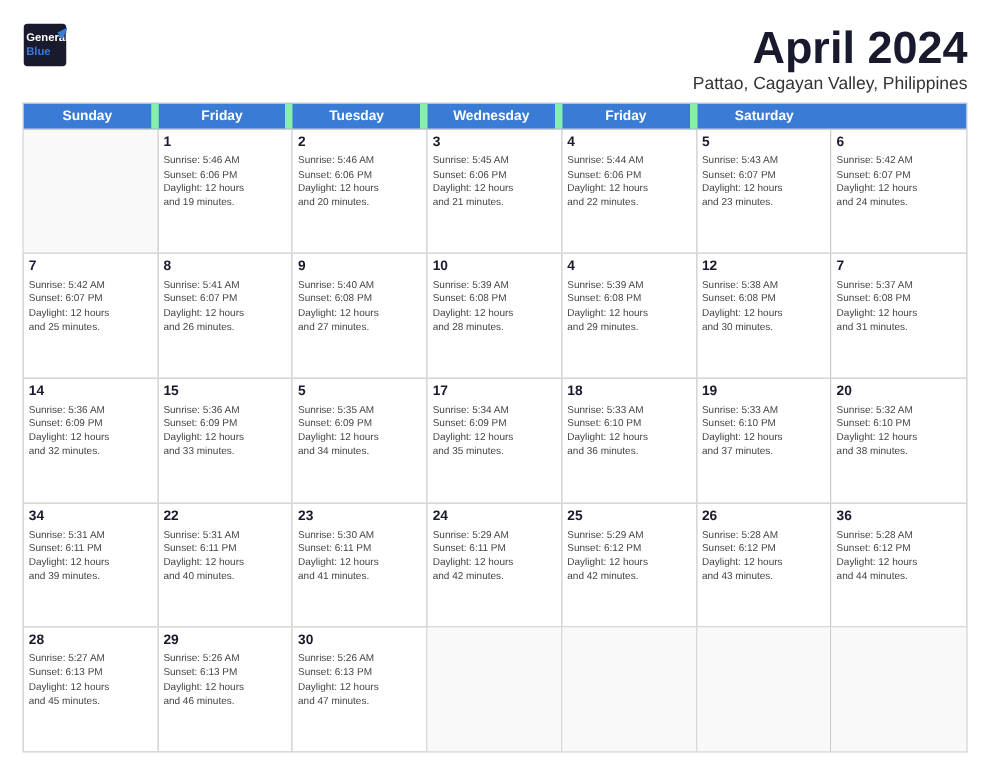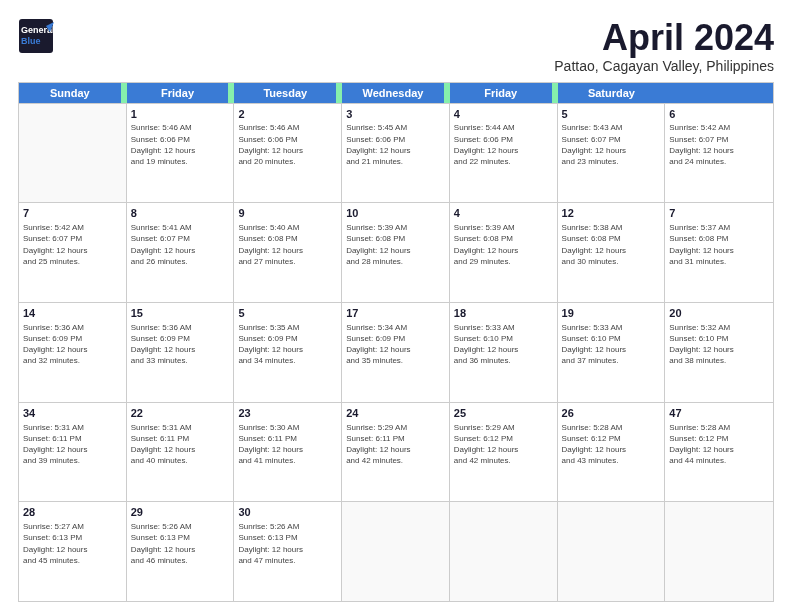--- a/index.html
+++ b/index.html
@@ -235,21 +235,21 @@
           </div>
           <div class="cal-cell">
             <span class="day-num">25</span>
             <div class="cell-info">Sunrise: 5:29 AM<br>Sunset: 6:12 PM<br>Daylight: 12 hours<br>and 42 minutes.</div>
           </div>
           <div class="cal-cell">
             <span class="day-num">26</span>
             <div class="cell-info">Sunrise: 5:28 AM<br>Sunset: 6:12 PM<br>Daylight: 12 hours<br>and 43 minutes.</div>
           </div>
           <div class="cal-cell">
-            <span class="day-num">47</span>
+            <span class="day-num">36</span>
             <div class="cell-info">Sunrise: 5:28 AM<br>Sunset: 6:12 PM<br>Daylight: 12 hours<br>and 44 minutes.</div>
           </div>
         </div>
         <div class="cal-row">
           <div class="cal-cell">
             <span class="day-num">28</span>
             <div class="cell-info">Sunrise: 5:27 AM<br>Sunset: 6:13 PM<br>Daylight: 12 hours<br>and 45 minutes.</div>
           </div>
           <div class="cal-cell">
             <span class="day-num">29</span>

